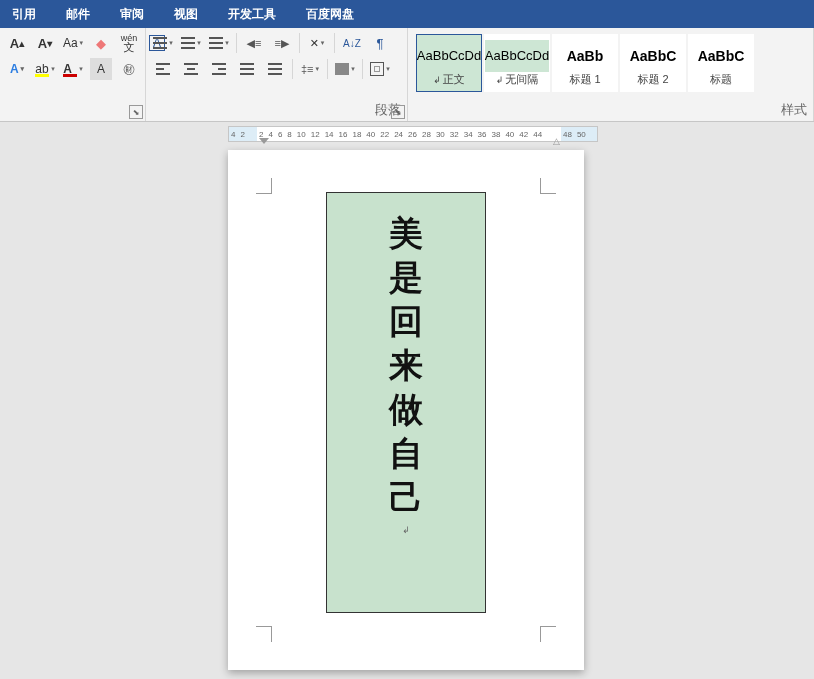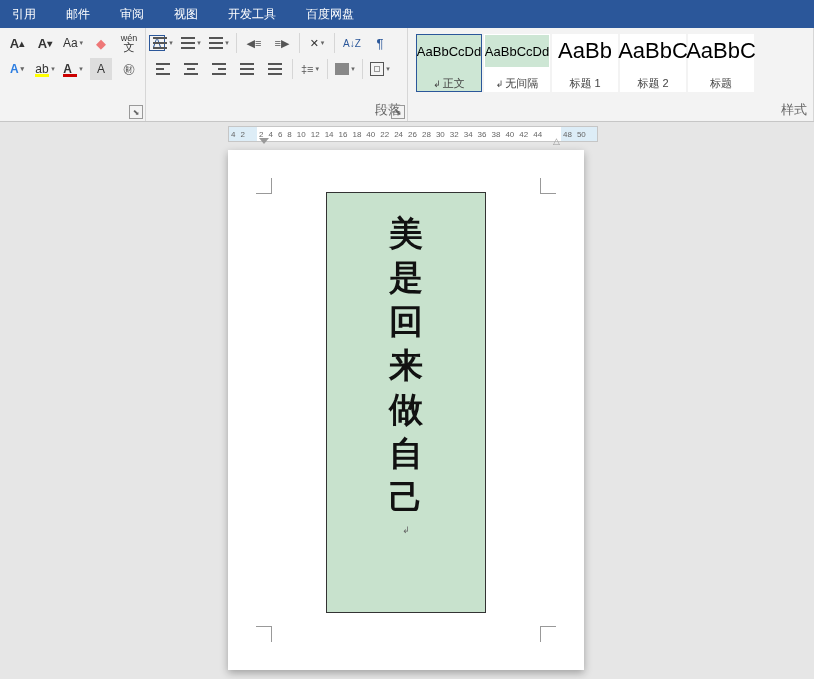--- a/index.html
+++ b/index.html
@@ -1,18 +1,18 @@
 <!DOCTYPE html>
 <html><head>
 <meta charset="utf-8">
 <style>
 * { margin: 0; padding: 0; box-sizing: border-box; font-family: "Microsoft YaHei", sans-serif; }
 body { background: #e6e6e6; width: 814px; height: 679px; overflow: hidden; }
 
-.menubar { background: #2b579a; height: 28px; display: flex; align-items: center; padding-left: 8px; gap: 22px; color: #fff; font-size: 12px; }
+.menubar { background: #2b579a; height: 28px; display: flex; align-items: center; padding-left: 8px; gap: 22px; color: #fff; font-size: 12px; font-weight: bold; }
 .menubar .tab { cursor: pointer; padding: 6px 4px; }
 .menubar .tell-me { display: flex; align-items: center; gap: 4px; color: #bcd0ea; }
 .menubar .bulb { width: 12px; height: 12px; }
 
 .ribbon { background: #f3f3f3; height: 94px; border-bottom: 1px solid #c6c6c6; display: flex; }
 .group { border-right: 1px solid #d6d6d6; display: flex; flex-direction: column; justify-content: space-between; padding: 4px 6px 0 6px; position: relative; }
 .group-label { text-align: right; font-size: 13px; color: #666; padding: 2px 0; }
 .dialog-launcher { position: absolute; right: 2px; bottom: 2px; width: 14px; height: 14px; border: 1px solid #999; font-size: 8px; color: #666; display:flex; align-items:center; justify-content:center; cursor:pointer;}
 .rows { display: flex; flex-direction: column; gap: 4px; }
 .row { display: flex; align-items: center; gap: 6px; }
@@ -41,28 +41,28 @@
 .align-icon.right span:nth-child(2){width:60%;margin-left:auto;}
 .align-icon.dist span{background:#555;}
 .sort-icon{font-size:10px;color:#2b579a;}
 .pilcrow{font-size:13px;color:#2b579a;}
 .fill-icon{width:14px;height:12px;background:#888;display:inline-block;}
 .linesp-icon{font-size:11px;color:#555;}
 .asian-icon{font-size:11px;}
 
 .styles { flex:1; display:flex; flex-direction:column; }
 .styles .gallery { display:flex; gap:2px; padding:2px 0 0 2px; overflow:hidden;}
-.style-item { width:66px; height:58px; border:1px solid transparent; display:flex; flex-direction:column; align-items:center; justify-content:space-between; cursor:pointer; background:#fff;}
+.style-item { width:66px; height:58px; border:1px solid transparent; display:flex; flex-direction:column; align-items:center; justify-content:center; cursor:pointer; background:#fff;}
 .style-item.selected { border:1px solid #2b579a; background:#cde6d4;}
 .style-item .preview { font-size:13px; height:32px; display:flex; align-items:center; justify-content:center;}
 .style-item.selected .preview { background:#cde6d4;}
 .style-item .preview.green { background:#cde6d4; width:100%;}
 .style-item .name { font-size:11px; color:#444;}
 .style-item .arrow { font-size:9px; margin-right:2px;}
-.style-item.h .preview { font-size:22px; font-weight:normal;}
+.style-item.h .preview { font-size:14px; font-weight:bold;}
 
 .workspace { position: relative; height: calc(679px - 28px - 94px); background:#e6e6e6; overflow:hidden;}
 .ruler { position:absolute; left:228px; top:4px; height:16px; width:370px; background:#fff; border:1px solid #c6c6c6; font-size:8px; color:#666; display:flex; align-items:center; overflow:hidden;}
 .ruler .margin{background:#ddedf7; height:100%; display:flex; align-items:center;}
 .ruler .nums{display:flex; gap:5px; padding:0 2px; white-space:nowrap;}
 .ruler-handle{position:absolute; left:259px; top:16px; width:0;height:0;border-left:5px solid transparent;border-right:5px solid transparent;border-top:6px solid #999;}
 .ruler-handle2{position:absolute; left:553px; top:14px; font-size:9px; color:#999;}
 
 .page { position:absolute; left:228px; top:28px; width:356px; height:520px; background:#fff; box-shadow:0 3px 8px rgba(0,0,0,.3);}
 .crop{position:absolute;width:16px;height:16px;}

